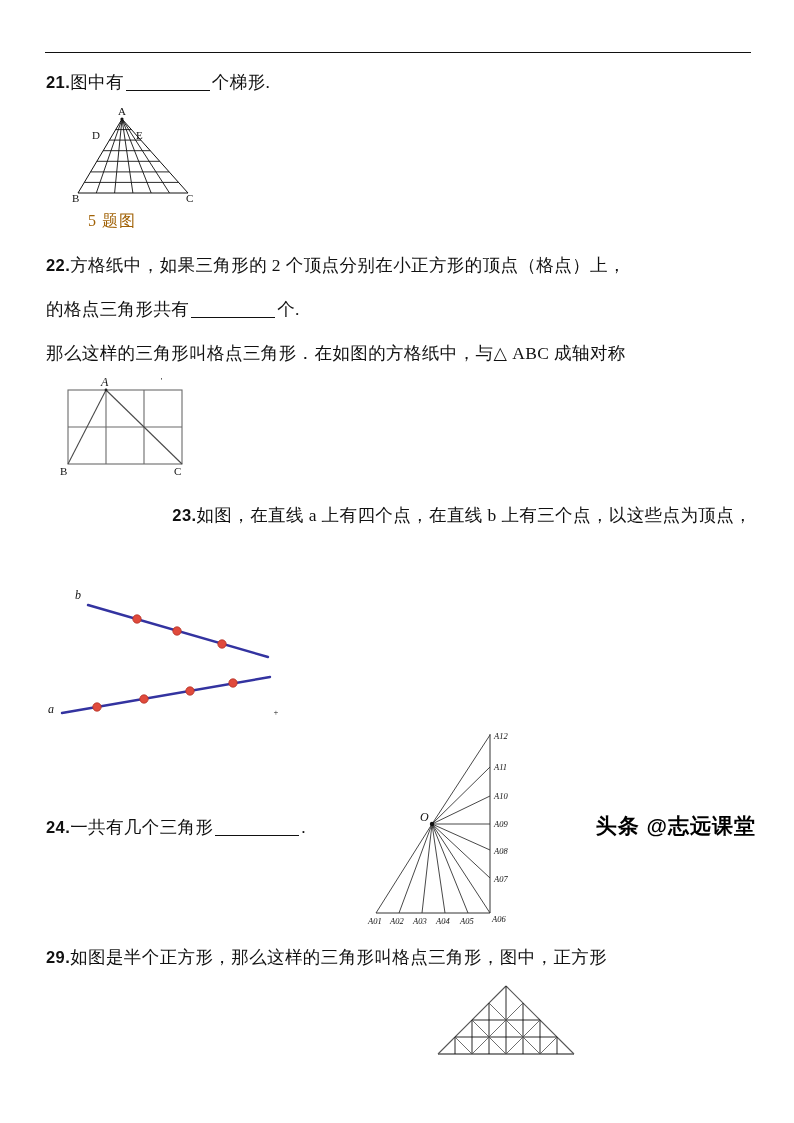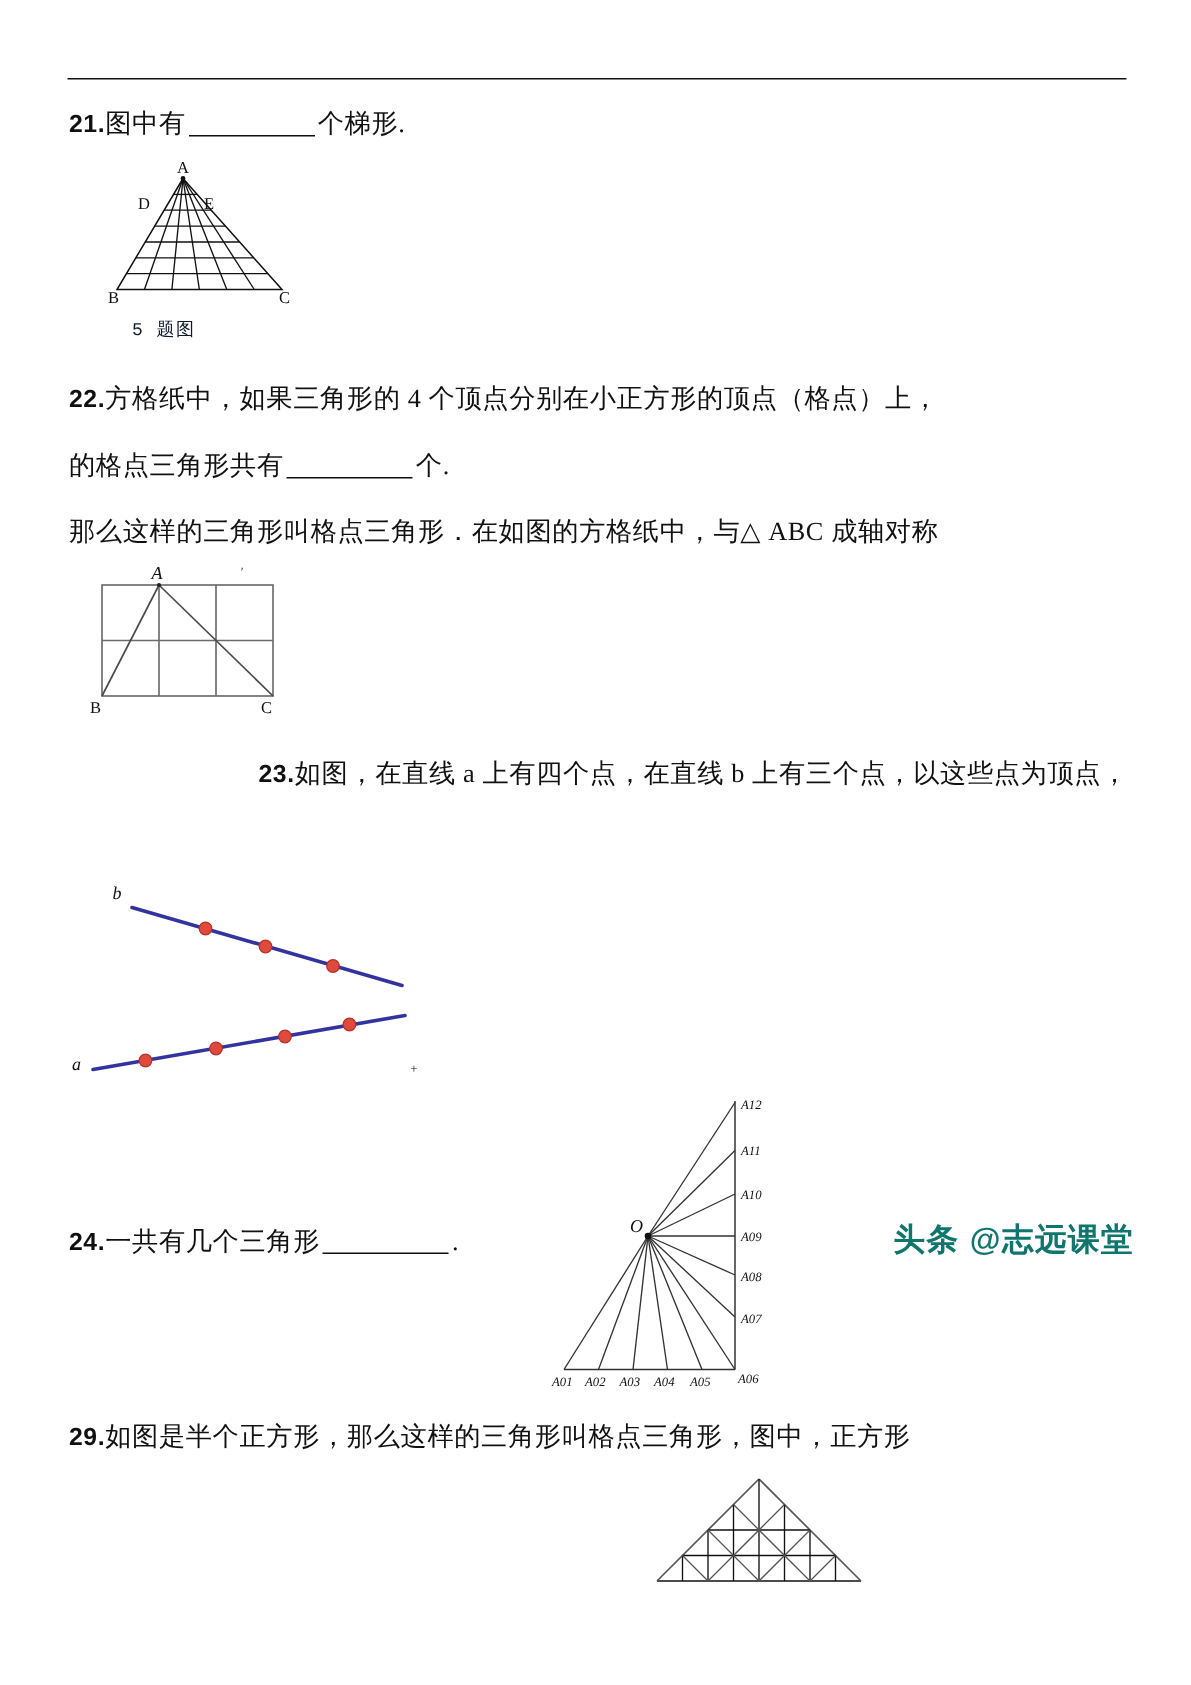--- a/index.html
+++ b/index.html
@@ -51,34 +51,33 @@
     width: 84px;
     border-bottom: 1.7px solid #111;
     margin: 0 2px;
     vertical-align: -3px;
   }
   .fig {
     position: absolute;
   }
   .caption {
     position: absolute;
-    font-size: 12px;
-    color: #0f172a;
+    font-size: 16px;
+    color: #a16207;
     letter-spacing: 1px;
     white-space: nowrap;
-    font-family: Liberation Mono, monospace;
   }
   .watermark {
     position: absolute;
     right: 38px;
     bottom: 20px;
     font-family: "Liberation Sans", sans-serif;
     font-weight: bold;
     font-size: 21px;
-    color: #0f766e;
+    color: #000000;
     letter-spacing: 1px;
     white-space: nowrap;
   }
   svg { display: block; overflow: visible; }
   .lbl {
     font-family: "Liberation Serif", serif;
     font-size: 11px;
     fill: #111;
   }
   .lbl-i {
@@ -132,21 +131,21 @@
       <text class="lbl" x="32" y="34">D</text>
       <text class="lbl" x="76" y="34">E</text>
 
       <line x1="43.5" y1="45" x2="82" y2="45" stroke="#111" stroke-width="0.9" opacity="0"></line>
     </svg>
   </div>
   <div class="caption" style="left:88px; top:211px;">5 题图</div>
 
   <div class="q-block" style="top:243px;">
     <div class="q-line">
-      <span class="qnum">22.</span><span>方格纸中，如果三角形的 4 个顶点分别在小正方形的顶点（格点）上，</span>
+      <span class="qnum">22.</span><span>方格纸中，如果三角形的 2 个顶点分别在小正方形的顶点（格点）上，</span>
     </div>
     <div class="q-line">
       <span>的格点三角形共有</span><span class="blank"></span><span>个.</span>
     </div>
     <div class="q-line">
       <span>那么这样的三角形叫格点三角形．在如图的方格纸中，与△ ABC 成轴对称</span>
     </div>
   </div>
 
   <div class="fig" style="left:52px; top:372px;">

